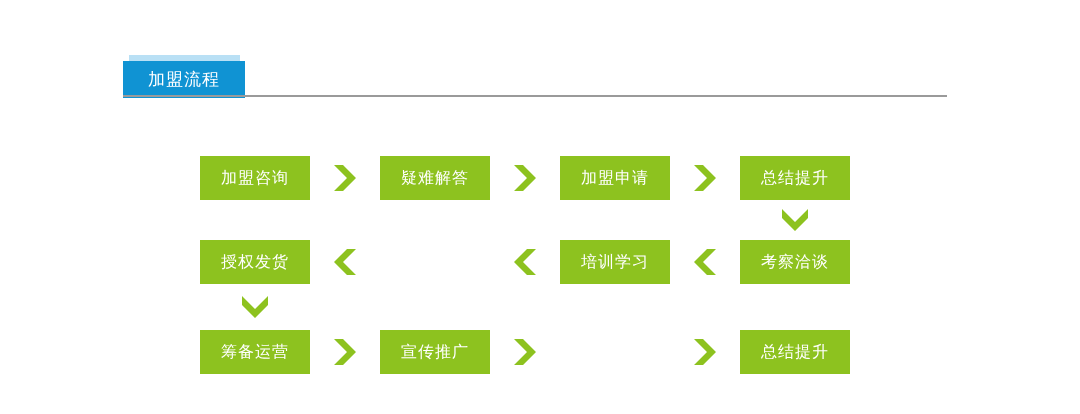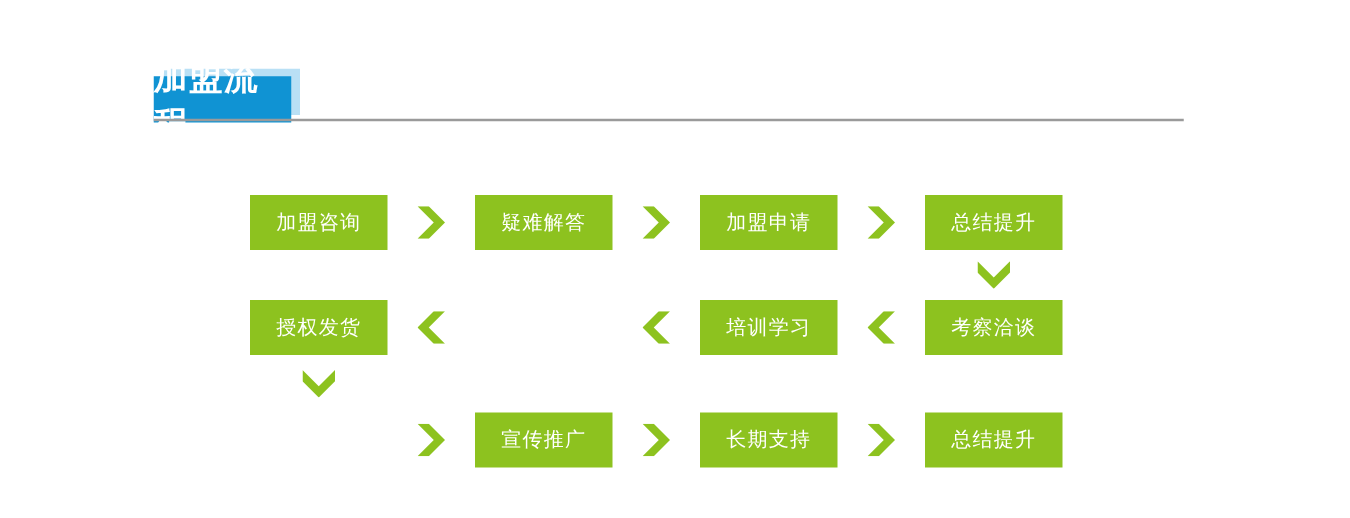--- a/index.html
+++ b/index.html
@@ -16,25 +16,25 @@
 
   
   .badge { position:absolute; left:123px; top:55px; width:118px; height:43px; }
   .badge-shadow {
     position:absolute; left:6px; top:0;
     width:111px; height:37px;
     background:var(--blue-shadow);
   }
   .badge-main {
     position:absolute; left:0; top:6px;
-    width:110px; height:37px;
+    width:122px; height:37px;
     background:var(--blue);
     color:var(--text);
-    font-size:27px;
-    font-weight:bold;
+    font-size:17px;
+    font-weight:normal;
     letter-spacing:1px;
     display:flex; align-items:center; justify-content:center;
   }
   .divider {
     position:absolute; left:123px; top:95px;
     width:824px; height:2px;
     background:var(--divider);
   }
 
   
@@ -117,32 +117,32 @@
         </svg>
     </div>
     <div class="step gr3 gc7">考察洽谈</div>
 
     <div class="conn gr4 gc1">
       <svg width="26" height="22" viewBox="0 0 26 22">
           <polygon points="0,0 0,9 13,22 26,9 26,0 13,13" fill="currentColor"></polygon>
         </svg>
     </div>
 
+    <div class="step gr5 gc1">筹备运营</div>
     <div class="conn gr5 gc2">
       <svg width="22" height="26" viewBox="0 0 22 26">
           <polygon points="0,0 9,0 22,13 9,26 0,26 13,13" fill="currentColor"></polygon>
         </svg>
     </div>
     <div class="step gr5 gc3">宣传推广</div>
     <div class="conn gr5 gc4">
       <svg width="22" height="26" viewBox="0 0 22 26">
           <polygon points="0,0 9,0 22,13 9,26 0,26 13,13" fill="currentColor"></polygon>
         </svg>
     </div>
-    <div class="step gr5 gc5">长期支持</div>
     <div class="conn gr5 gc6">
       <svg width="22" height="26" viewBox="0 0 22 26">
           <polygon points="0,0 9,0 22,13 9,26 0,26 13,13" fill="currentColor"></polygon>
         </svg>
     </div>
     <div class="step gr5 gc7">总结提升</div>
 
   </div>
 </div>
 

